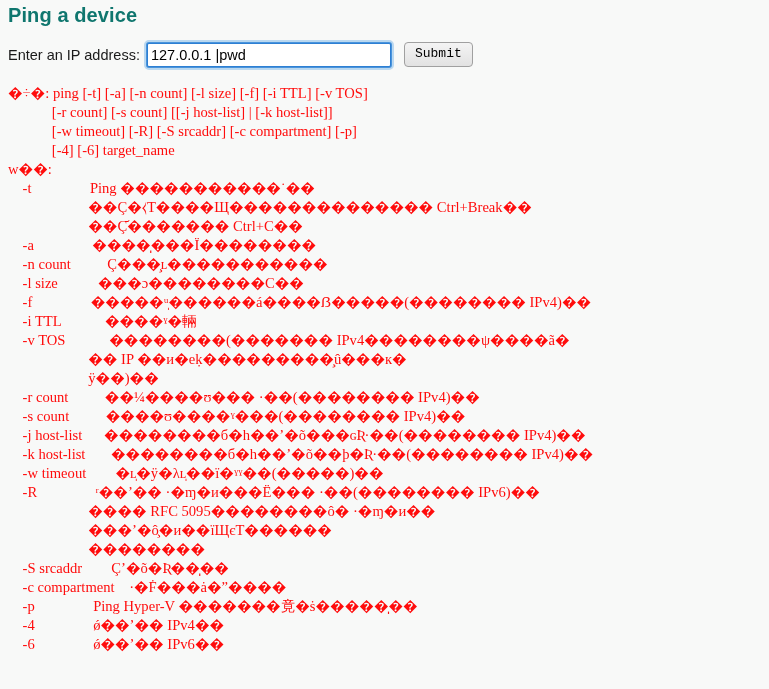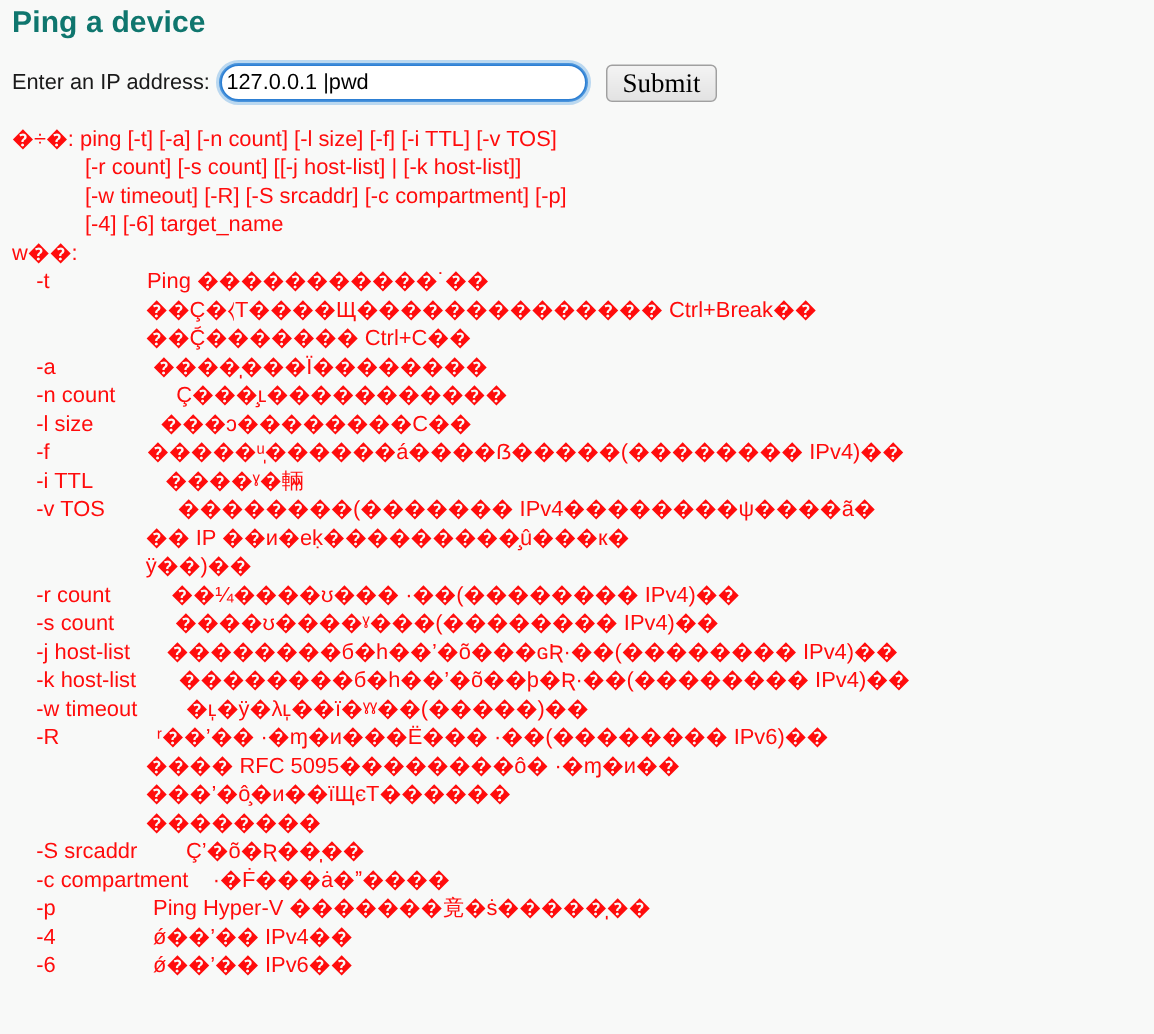--- a/index.html
+++ b/index.html
@@ -23,21 +23,21 @@
     font-size: 20px;
     font-weight: bold;
     color: #0f766e;
     margin: 0;
     padding: 2px 0 0 0;
     line-height: 26px;
     letter-spacing: 0.1px;
   }
   .form-row {
     display: flex;
-    align-items: flex-end;
+    align-items: flex-start;
     margin-top: 14px;
     height: 26px;
   }
   .form-label {
     font-size: 14.5px;
     color: #1a1a1a;
     white-space: nowrap;
     line-height: 26px;
   }
   .ip-input-wrap {
@@ -46,45 +46,45 @@
     display: inline-block;
   }
   .ip-input {
     width: 236px;
     height: 20px;
     font-family: "Liberation Sans", sans-serif;
     font-size: 14.5px;
     color: #000;
     padding: 1px 3px;
     border: 2px solid #2d7fd3;
-    border-radius: 13px;
+    border-radius: 3px;
     background: #ffffff;
     outline: 3px solid rgba(110,175,230,0.45);
     outline-offset: -1px;
     box-sizing: content-box;
   }
   .ip-input::placeholder { color: #9a9a9a; }
   .submit-button {
     margin-left: 12px;
-    font-family: Liberation Serif, serif;
-    font-size: 18px;
+    font-family: Liberation Mono, monospace;
+    font-size: 13px;
     color: #000000;
     padding: 3px 10px 4px 10px;
     background: linear-gradient(#f4f4f4, #e2e2e2);
     border: 1px solid #a0a0a0;
     border-radius: 4px;
     line-height: 16px;
     cursor: pointer;
   }
   .console-output {
     margin: 0;
     padding: 0;
     margin-top: 16px;
     color: #ff0c0c;
-    font-family: Liberation Sans, sans-serif;
+    font-family: Liberation Serif, serif;
     font-size: 14.6px;
     line-height: 19px;
     white-space: pre;
     letter-spacing: 0px;
     overflow: hidden;
   }
   .console-output .blk { display: block; }
 </style>
 </head>
 <body>

